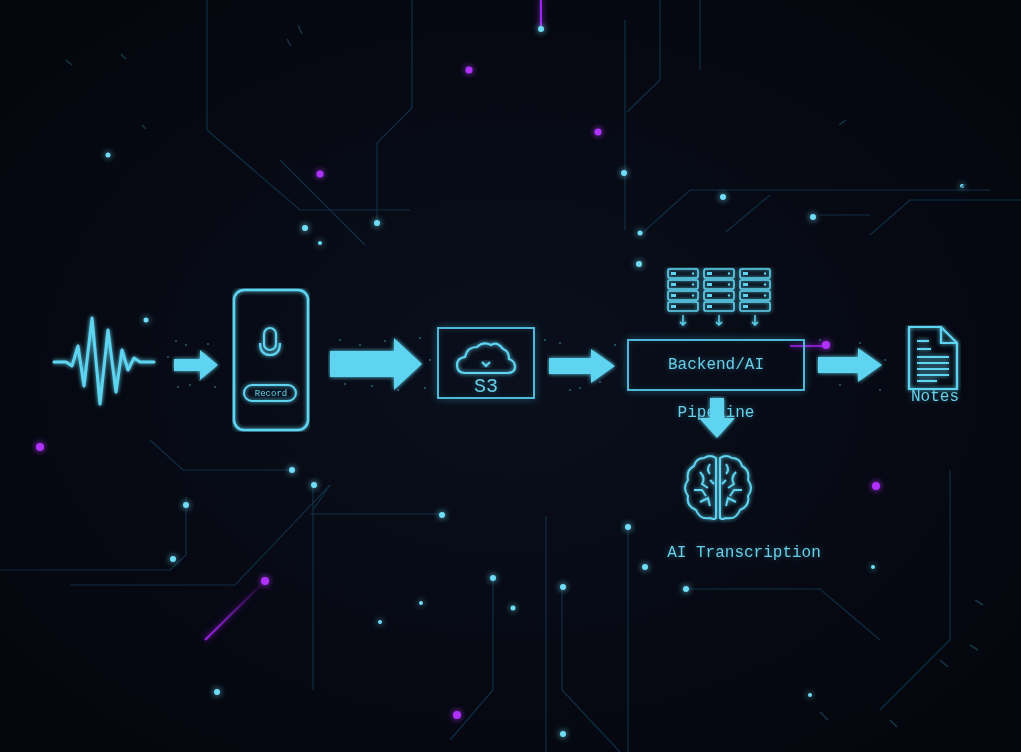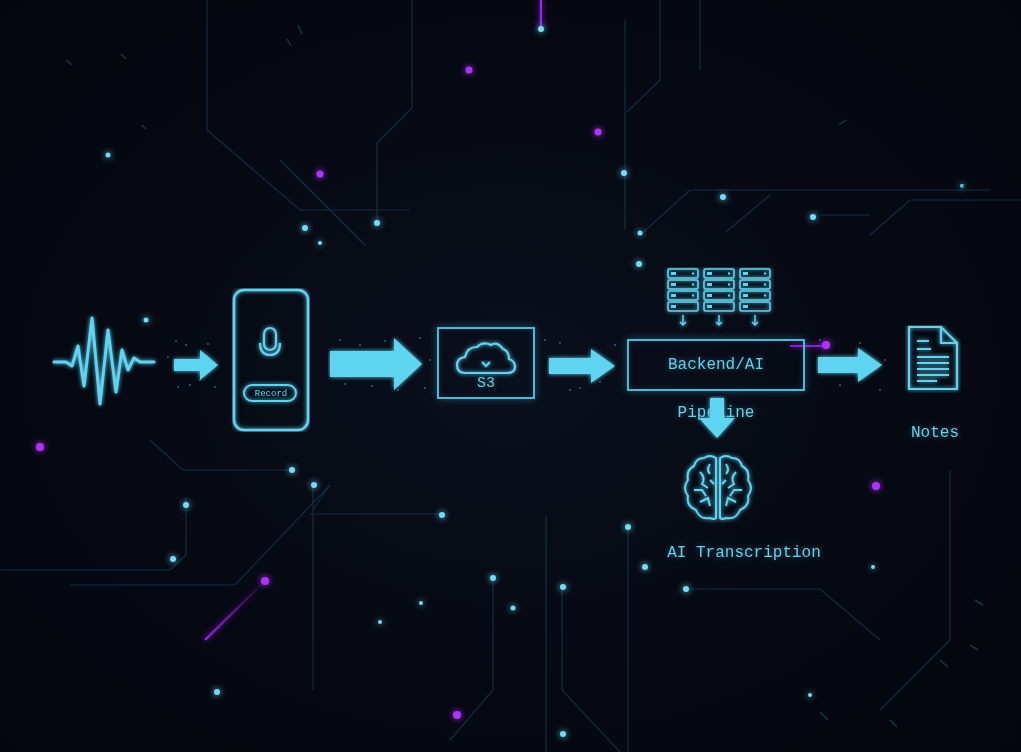--- a/index.html
+++ b/index.html
@@ -177,21 +177,21 @@
 <svg class="arrow" style="left:328px;top:336px" width="96" height="56" viewBox="0 0 96 56">
   <polygon points="2,15 66,15 66,2 94,28 66,54 66,41 2,41" fill="#5fd4f0" filter="url(#glow)"></polygon>
 </svg>
 
 <div class="box" style="left:437px;top:327px;width:98px;height:72px;">
   <svg width="94" height="68" viewBox="0 0 94 68" style="position:absolute;left:0;top:0">
     <path class="stroke" stroke-width="2.2" d="M32 44 H26 Q18 44 18 36 Q18 29 26 28 Q28 18 38 18 Q44 12 52 16 Q58 12 64 20 Q70 22 70 30 Q76 32 76 38 Q76 44 68 44 Z"></path>
     <line class="stroke" x1="47" y1="26" x2="47" y2="36" stroke-width="2"></line>
     <polyline class="stroke" points="43,33 47,37 51,33" stroke-width="2"></polyline>
   </svg>
-  <div class="label" style="left:0;top:46px;width:94px;text-align:center;font-size:15px;">S3</div>
+  <div class="label" style="left:0;top:46px;width:94px;text-align:center;font-size:20px;">S3</div>
 </div>
 
 <svg class="arrow" style="left:547px;top:347px" width="70" height="38" viewBox="0 0 70 38">
   <polygon points="2,11 44,11 44,2 68,19 44,36 44,27 2,27" fill="#5fd4f0" filter="url(#glow)"></polygon>
 </svg>
 
 <svg class="node" style="left:664px;top:267px" width="112" height="64" viewBox="0 0 112 64">
   <g>
 
     <rect class="stroke" x="4" y="2" width="30" height="9" rx="1.5" stroke-width="1.6"></rect>
@@ -257,21 +257,21 @@
   <g class="stroke" stroke-width="2">
     <line x1="12" y1="16" x2="24" y2="16"></line>
     <line x1="12" y1="24" x2="26" y2="24"></line>
     <line x1="12" y1="32" x2="44" y2="32"></line>
     <line x1="12" y1="38" x2="44" y2="38"></line>
     <line x1="12" y1="44" x2="44" y2="44"></line>
     <line x1="12" y1="50" x2="44" y2="50"></line>
     <line x1="12" y1="56" x2="32" y2="56"></line>
   </g>
 </svg>
-<div class="label" style="left:895px;top:424px;width:80px;text-align:center;font-size:16px;">Notes</div>
+<div class="label" style="left:895px;top:388px;width:80px;text-align:center;font-size:16px;">Notes</div>
 
 <svg class="arrow" style="left:697px;top:396px" width="40" height="44" viewBox="0 0 40 44">
   <polygon points="13,2 27,2 27,22 38,22 20,42 2,22 13,22" fill="#5fd4f0" filter="url(#glow)"></polygon>
 </svg>
 
 <svg class="node" style="left:680px;top:452px" width="76" height="72" viewBox="0 0 76 72">
   <g class="stroke" stroke-width="2">
     <path d="M36 6 Q30 2 24 6 Q16 6 14 14 Q6 18 8 28 Q2 36 8 44 Q6 54 16 58 Q20 68 30 66 Q34 68 36 66 Z"></path>
     <path d="M40 6 Q46 2 52 6 Q60 6 62 14 Q70 18 68 28 Q74 36 68 44 Q70 54 60 58 Q56 68 46 66 Q42 68 40 66 Z"></path>
     <path d="M30 12 Q26 18 30 22 M20 20 Q26 26 22 32 L28 36 M14 38 H22 L26 44 M20 50 L28 46 L30 54 M30 28 L34 32"></path>

